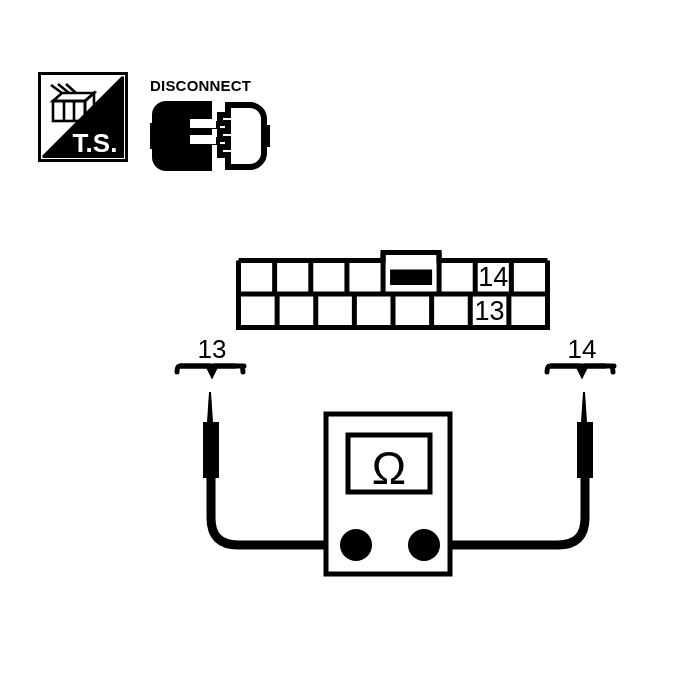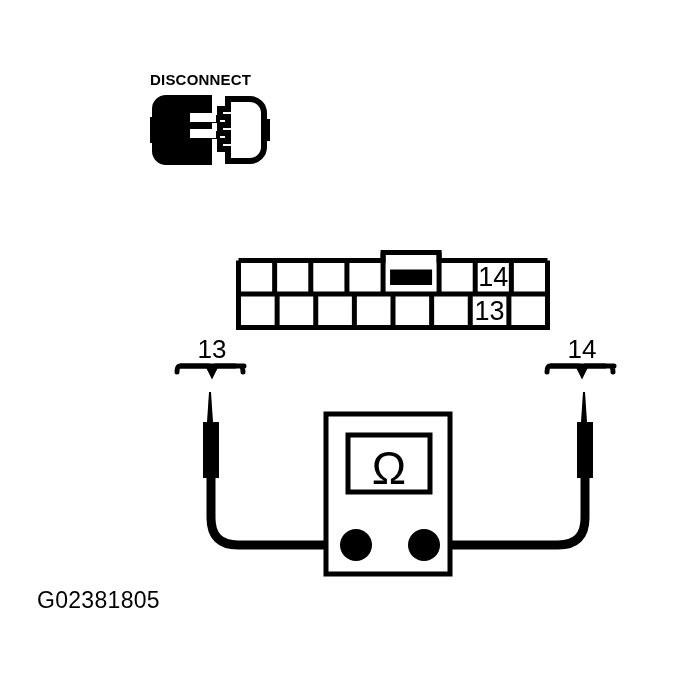--- a/index.html
+++ b/index.html
@@ -22,21 +22,21 @@
 
   
   #ts-badge {
     left: 38px; top: 72px;
     width: 90px; height: 90px;
   }
   #ts-badge svg { display: block; }
 
   
   #disconnect-badge {
-    left: 150px; top: 72px;
+    left: 150px; top: 78px;
     width: 125px; height: 98px;
   }
   #disconnect-label {
     position: absolute;
     left: 0; top: 0;
     font-size: 15px;
     font-weight: bold;
     letter-spacing: 0.2px;
     line-height: 1;
     font-family: "Liberation Sans", sans-serif;
@@ -82,20 +82,48 @@
     font-size: 23px;
     line-height: 1;
     letter-spacing: 0.3px;
   }
 </style>
 </head>
 <body>
 
 <div id="figure">
 
+  <div class="abs" id="ts-badge">
+    <svg width="90" height="90" viewBox="0 0 90 90">
+
+      <rect x="1.5" y="1.5" width="87" height="87" fill="#ffffff" stroke="#000000" stroke-width="3"></rect>
+
+      <polygon points="86,4 86,86 4,86" fill="#000000"></polygon>
+
+      <line x1="5" y1="85" x2="85" y2="5" stroke="#000000" stroke-width="3"></line>
+
+      <g fill="none" stroke="#000000" stroke-width="2.6">
+
+        <rect x="15" y="29" width="32" height="20"></rect>
+
+        <line x1="26" y1="29" x2="26" y2="49"></line>
+        <line x1="36" y1="29" x2="36" y2="49"></line>
+
+        <polygon points="15,29 24,21 56,21 47,29"></polygon>
+
+        <polygon points="47,29 56,21 56,40 47,47"></polygon>
+
+        <line x1="24" y1="21" x2="13" y2="13"></line>
+        <line x1="31" y1="21" x2="20" y2="12"></line>
+        <line x1="38" y1="21" x2="28" y2="12"></line>
+      </g>
+
+      <text x="57" y="80" text-anchor="middle" font-family="Liberation Sans, sans-serif" font-size="26" font-weight="bold" fill="#ffffff">T.S.</text>
+    </svg>
+  </div>
 
   <div class="abs" id="disconnect-badge">
     <div id="disconnect-label">DISCONNECT</div>
     <svg id="disconnect-plug" width="122" height="79" viewBox="0 0 122 79">
 
       <g fill="#000000">
         <path d="M16,4 H62 V24 H70 V32 H62 V40 H70 V48 H62 V56 H62 V74 H16
                  A14,14 0 0 1 2,60 V18 A14,14 0 0 1 16,4 Z"></path>
         <rect x="0" y="26" width="6" height="26"></rect>
       </g>
@@ -175,15 +203,14 @@
 
       <rect x="348" y="435" width="82" height="57" fill="#ffffff" stroke="#000000" stroke-width="5"></rect>
 
       <circle cx="356" cy="545" r="16" fill="#000000"></circle>
       <circle cx="424" cy="545" r="16" fill="#000000"></circle>
 
       <text x="389" y="484" text-anchor="middle" font-family="Liberation Sans, sans-serif" font-size="46" fill="#000000">Ω</text>
     </g>
   </svg>
 
-  <div class="abs" id="figure-id">G02381805</div>
 
 </div>
 
 </body></html>

